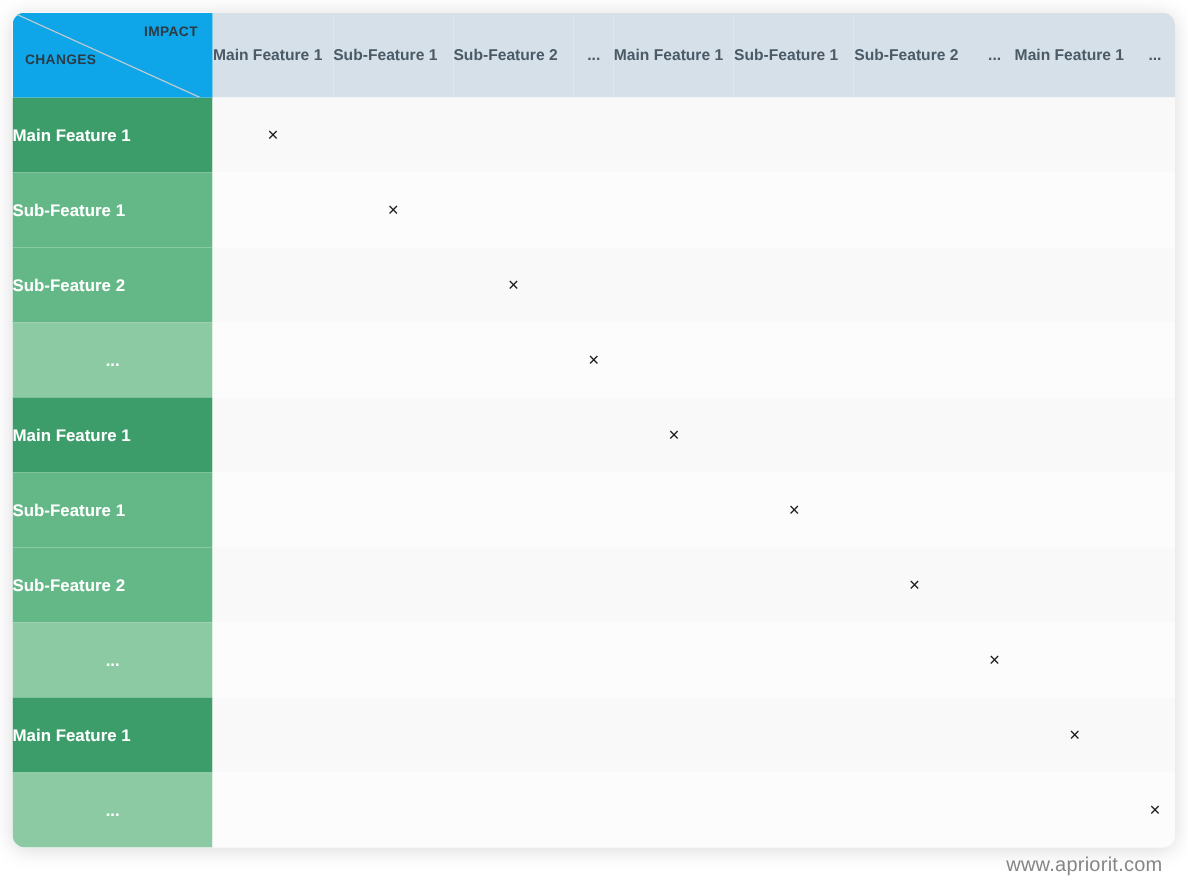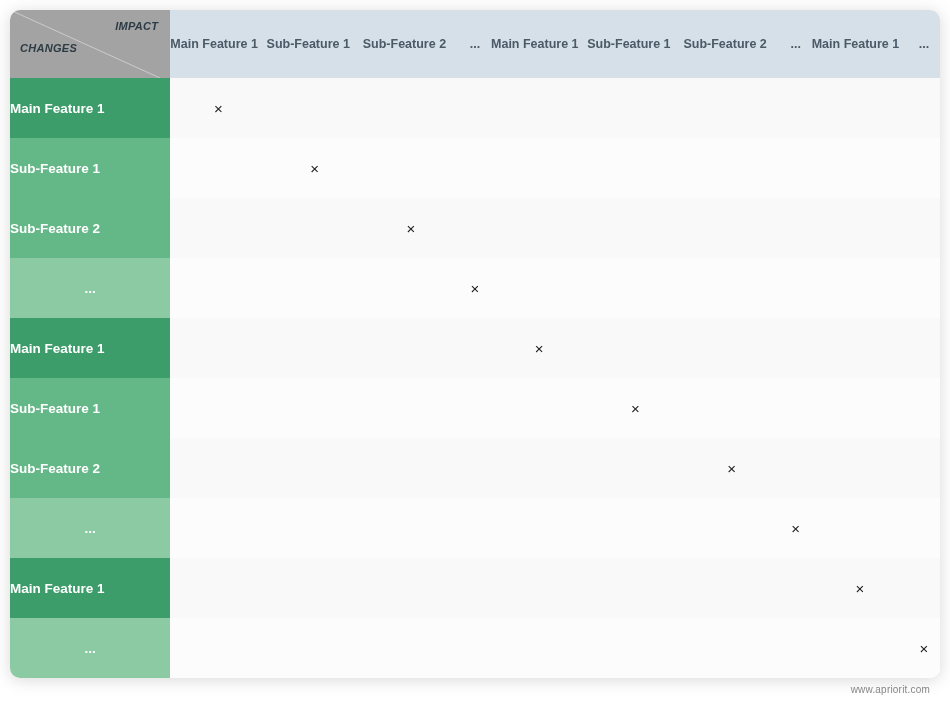--- a/index.html
+++ b/index.html
@@ -21,23 +21,22 @@
       overflow: hidden;
     }
     .matrix td, .matrix th {
       border: none;
       padding: 0;
     }
     .corner-cell {
       position: relative;
       width: 150px;
       height: 68px;
-      background: #a3a3a3;
+      background: #0ea5e9;
       overflow: hidden;
-      font-style: italic;
     }
     .corner-cell svg { position: absolute; top: 0; left: 0; }
     .corner-impact {
       position: absolute;
       top: 10px;
       right: 12px;
       font-size: 11px;
       font-weight: 700;
       color: #2c3b44;
       letter-spacing: 0.3px;
@@ -82,21 +81,21 @@
       text-align: center;
       vertical-align: middle;
       height: 60px;
       font-size: 15px;
       color: #1a1a1a;
     }
     tbody tr:nth-child(odd) .data-cell { background: #f9f9fa; }
     .x-mark { font-family: inherit; }
     .attribution {
       text-align: right;
-      font-size: 10px;
+      font-size: 16px;
       color: #888;
       padding: 6px 10px 0 0;
       letter-spacing: 0.2px;
     }
   </style>
 </head>
 <body>
 
 <div class="wrapper">
   <table class="matrix">

